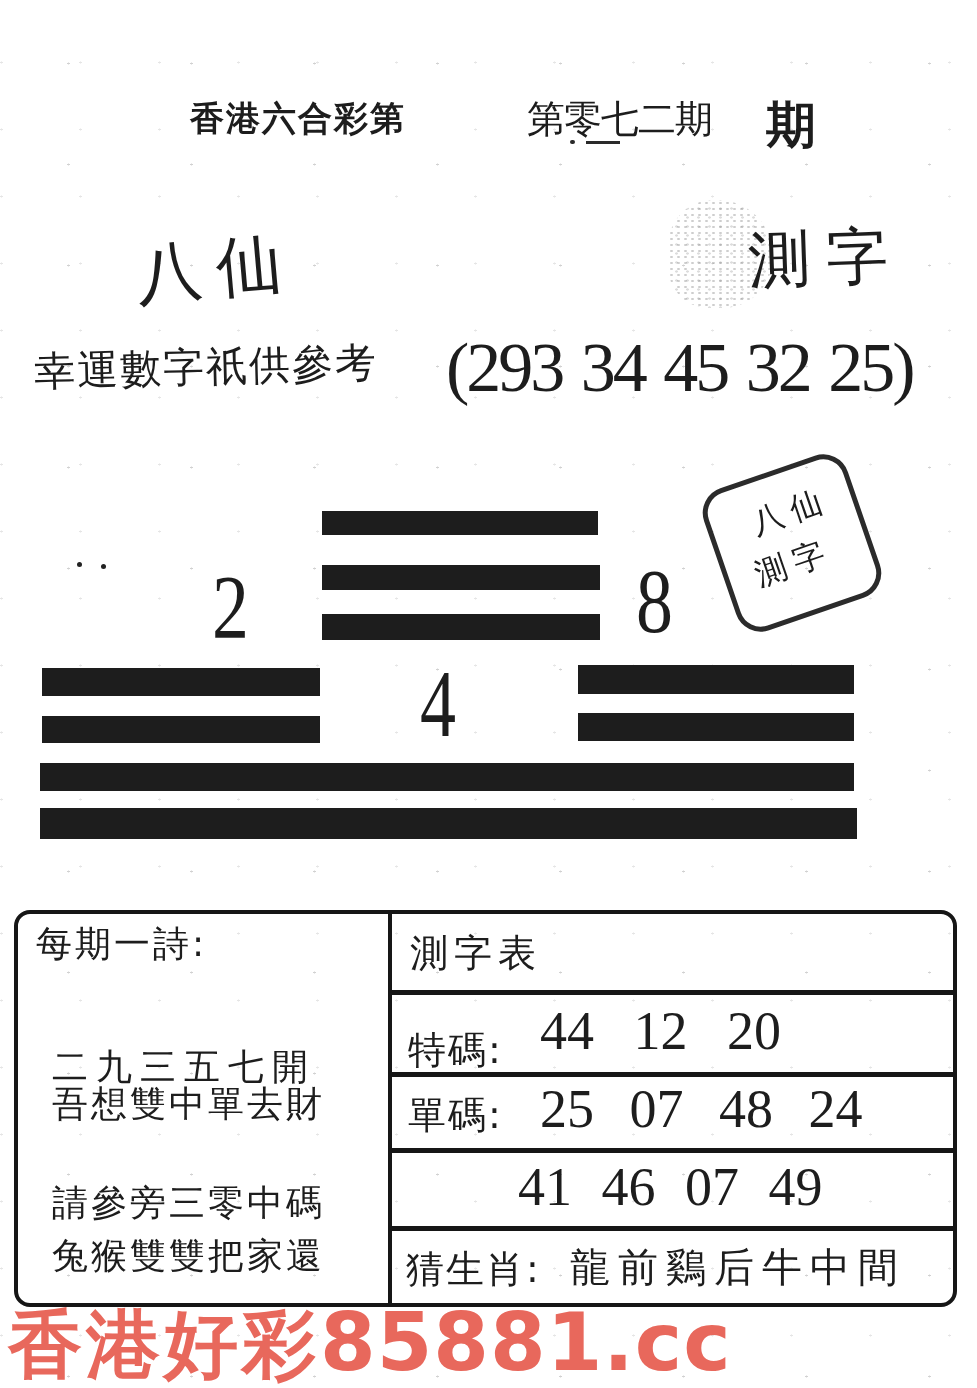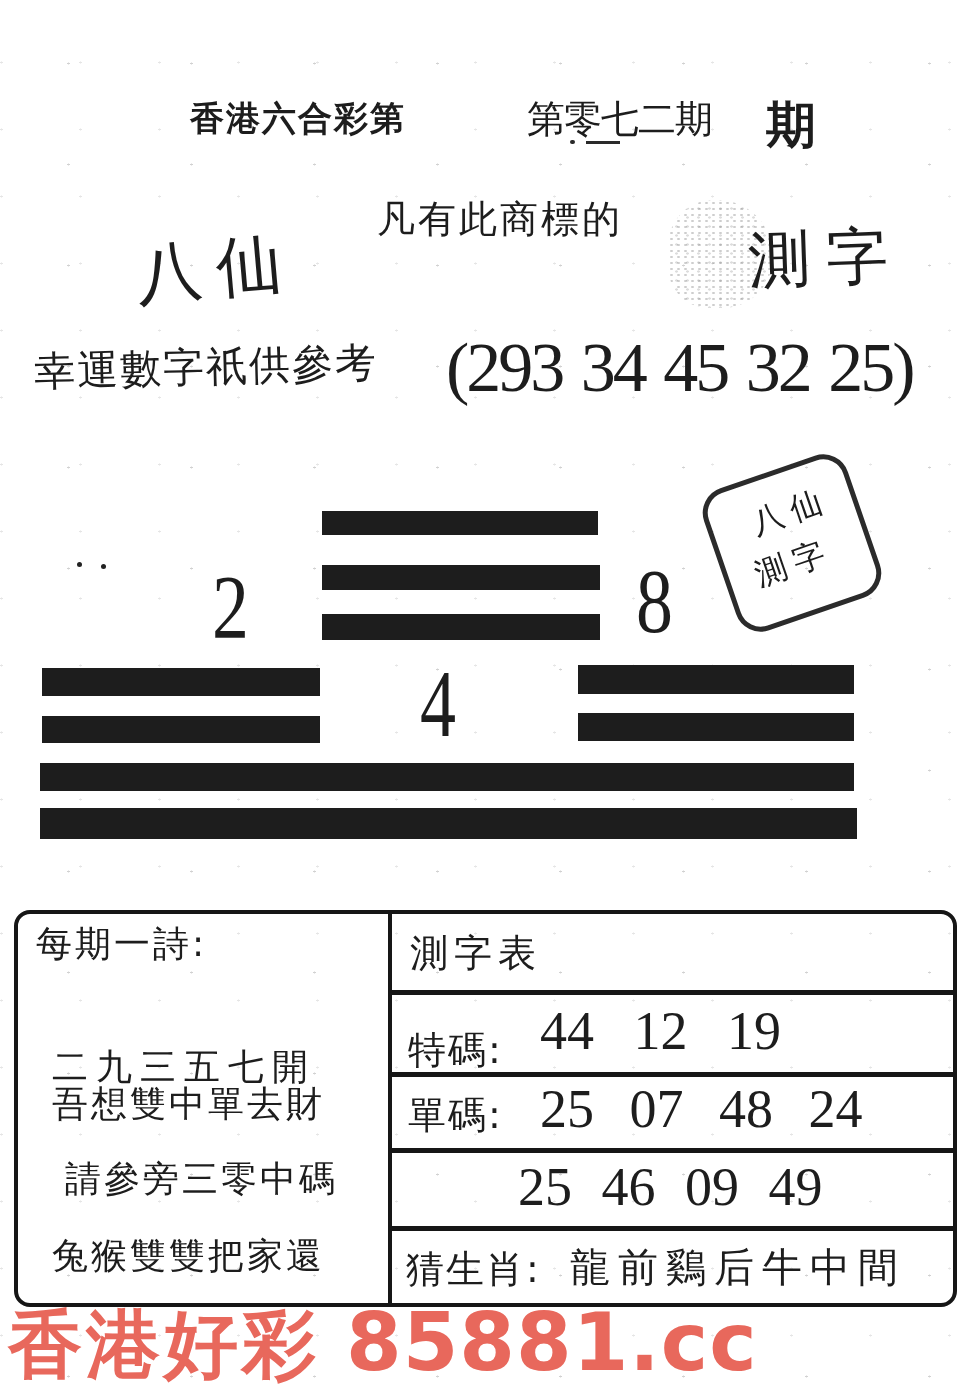--- a/index.html
+++ b/index.html
@@ -70,52 +70,51 @@
 
   
   .sheet{left:14px;top:910px;width:935px;height:389px;border:4px solid #161616;border-radius:16px;z-index:3;}
   .vdiv{left:370px;top:0;bottom:0;width:4px;background:#161616;}
   .hline{left:374px;right:0;height:5px;background:#161616;}
   .hl1{top:76px;} .hl2{top:158px;} .hl3{top:234px;} .hl4{top:312px;}
   .poem-title{left:36px;top:920px;font-size:36px;font-weight:500;letter-spacing:3px;z-index:4;}
   .poem-line{left:52px;font-size:36px;font-weight:500;letter-spacing:3px;z-index:4;}
   .pl0{top:1043px;letter-spacing:8px;}
   .pl1{top:1080px;}
-  .pl2{top:1155px;margin-left:13px;}
+  .pl2{top:1179px;}
   .pl3{top:1232px;}
   .tbl-header{left:410px;top:928px;font-size:38px;font-weight:500;letter-spacing:6px;z-index:4;}
   .row-label{font-size:38px;font-weight:500;letter-spacing:2px;z-index:4;}
   .special-label{left:408px;top:1013px;margin-top:12px;}
   .single-label{left:408px;top:1090px;}
   .zodiac-label{left:406px;top:1244px;}
   .row-nums{font-size:54px;font-weight:500;z-index:4;}
   .special-nums{left:540px;top:1000px;word-spacing:26px;}
   .single-nums{left:540px;top:1078px;word-spacing:22px;}
   .extra-nums{left:518px;top:1156px;word-spacing:16px;}
   .zodiac-text{left:570px;top:1240px;font-size:40px;font-weight:500;letter-spacing:8px;z-index:4;}
 
   
   .watermark{left:8px;top:1296px;z-index:2;font-weight:700;white-space:nowrap;}
   .wm-cn{font-size:74px;letter-spacing:4px;}
-  .wm-url{font-size:80px;margin-left:26px;letter-spacing:1px;}
+  .wm-url{font-size:80px;letter-spacing:1px;}
 </style>
 </head>
 <body>
 
 <div class="abs speckle"></div>
 
 <div class="abs z2 serifcjk title-main">香港六合彩第</div>
 <div class="abs z2 cjk title-issue">第零七二期</div>
 <div class="abs z2 issue-dot"></div>
 <div class="abs z2 issue-dash"></div>
 <div class="abs z2 serifcjk title-qi">期</div>
 
 <div class="abs z2 cjk brand-left">八仙</div>
 <div class="abs z2 cjk notice">
-  <div>凡有此商標的</div>
 </div>
 <div class="abs z2 smudge"></div>
 <div class="abs z2 cjk brand-right">測字</div>
 
 <div class="abs z2 cjk lucky-label">幸運數字祇供參考</div>
 <div class="abs z2 num lucky-numbers">(293 34 45 32 25)</div>
 
 <div class="abs z2 stray-dots"></div>
 <div class="abs z2 bar t1"></div>
 <div class="abs z2 bar t2"></div>
@@ -145,22 +144,22 @@
 </div>
 
 <div class="abs cjk poem-title">每期一詩:</div>
 <div class="abs cjk poem-line pl0">二九三五七開</div>
 <div class="abs cjk poem-line pl1">吾想雙中單去財</div>
 <div class="abs cjk poem-line pl2">請參旁三零中碼</div>
 <div class="abs cjk poem-line pl3">兔猴雙雙把家還</div>
 
 <div class="abs cjk tbl-header">測字表</div>
 <div class="abs cjk row-label special-label">特碼:</div>
-<div class="abs num row-nums special-nums">44 12 19</div>
+<div class="abs num row-nums special-nums">44 12 20</div>
 <div class="abs cjk row-label single-label">單碼:</div>
 <div class="abs num row-nums single-nums">25 07 48 24</div>
-<div class="abs num row-nums extra-nums">25 46 09 49</div>
+<div class="abs num row-nums extra-nums">41 46 07 49</div>
 <div class="abs cjk row-label zodiac-label">猜生肖:</div>
 <div class="abs cjk zodiac-text">龍前鷄后牛中間</div>
 
 <div class="abs watermark" style="color: rgb(232, 104, 92);">
   <span class="cjk wm-cn">香港好彩</span><span class="wm-url">85881.cc</span>
 </div>
 
 </body></html>

